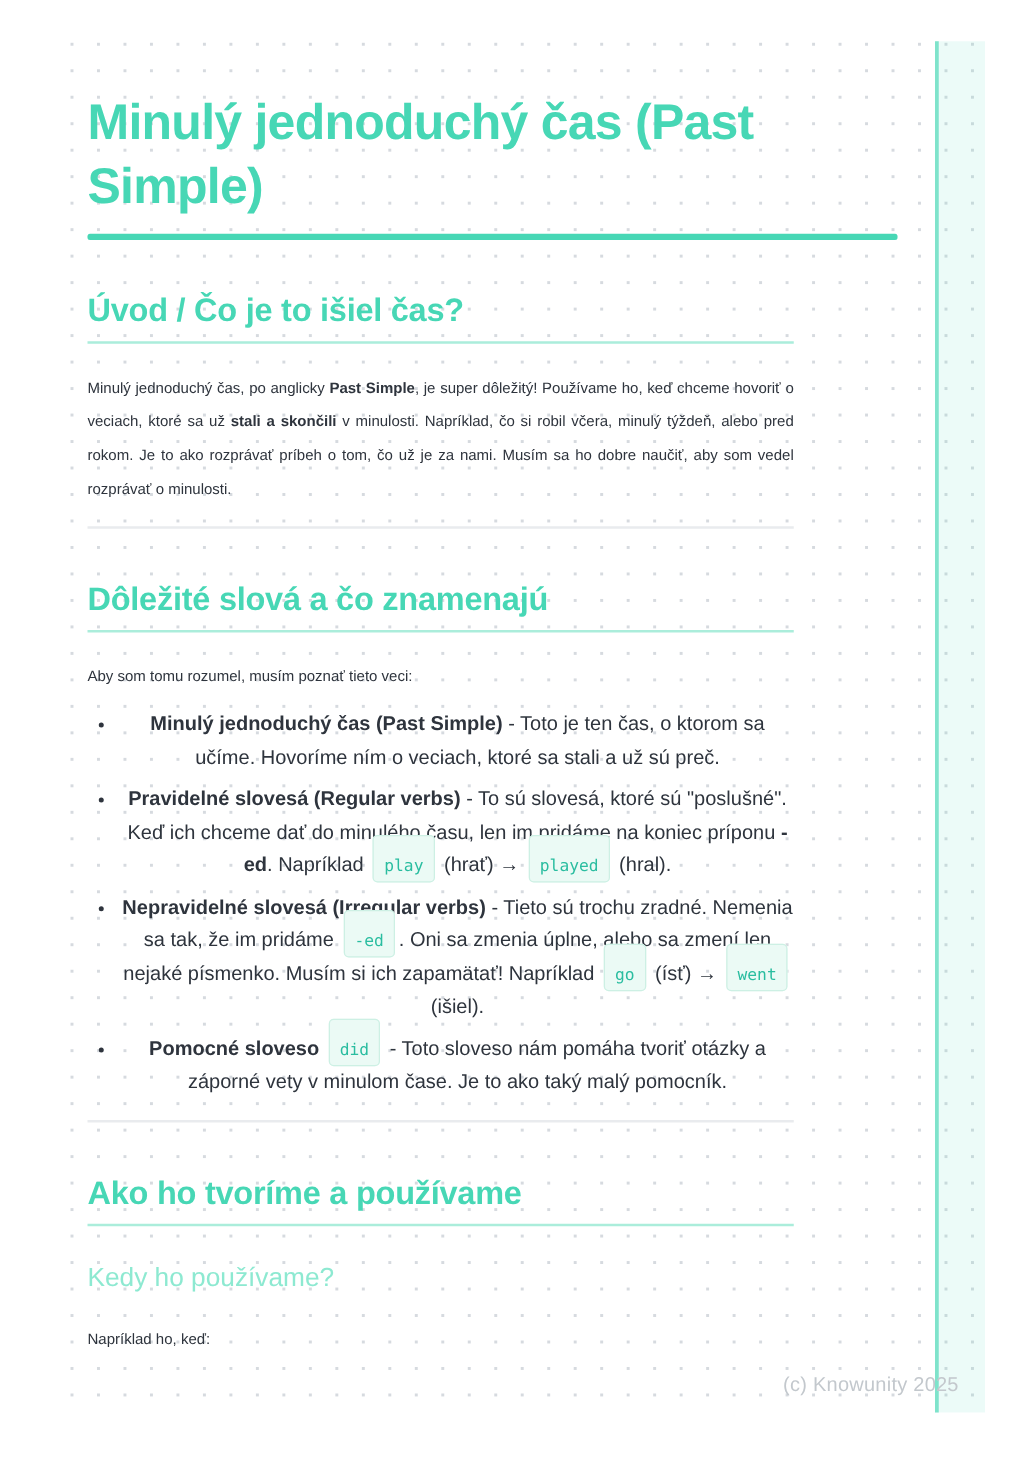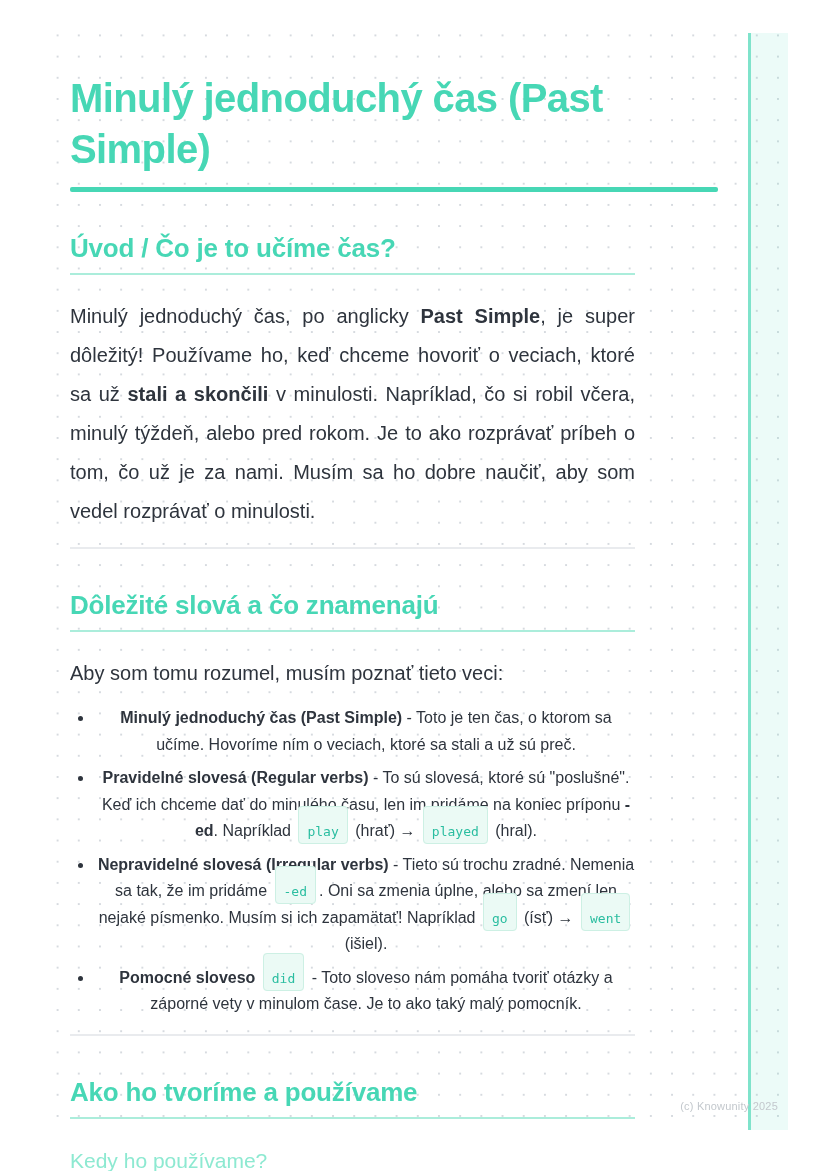--- a/index.html
+++ b/index.html
@@ -26,47 +26,47 @@
   }
   .title-rule { margin-top:12px; height:5px; width:648px; background:var(--accent,#47d7b5); border-radius:2px; }
 
   .md { width:565px; }
   .md h2 {
     margin-top:40px; font-size:26px; line-height:33px; font-weight:800; letter-spacing:-0.2px;
     color:var(--accent,#47d7b5); padding-bottom:8px;
     border-bottom:2px solid var(--accent-light,#abeddb);
   }
   .md h3 { margin-top:28px; font-size:21px; line-height:27px; font-weight:400; color:var(--subheading,#8de9d1); }
-  .md p { margin-top:22px; font-size:20px; line-height:39px; text-align:justify; }
+  .md p { margin-top:22px; font-size:12px; line-height:27px; text-align:justify; }
   .md hr { margin-top:16px; border:none; border-top:2px solid var(--divider,#e9ebee); }
   .md ul { margin-top:12px; padding-left:24px; list-style:disc; }
   .md li { padding-left:3px; margin-bottom:7px; font-size:16px; line-height:26.5px; text-align:center; }
   .md li::marker { color:var(--text,#2e343d); font-size:15px; }
   strong { font-weight:700; }
   code.chip {
     font-family:"DejaVu Sans Mono","Liberation Mono",monospace;
     font-size:13px; line-height:1; color:var(--code-text,#2abda0);
     background:var(--code-bg,#ebfaf5); border:1px solid var(--code-border,#cdf0e4);
     border-radius:4px; padding:17px 8px 4px; margin:0 3px; white-space:nowrap;
   }
   .footer {
-    position:absolute; right:50px; top:1100px;
-    font-size:11px; letter-spacing:0.2px; color:var(--footer-text,#c3c8cd);
+    position:absolute; right:61px; top:1100px;
+    font-size:16px; letter-spacing:0.2px; color:var(--footer-text,#c3c8cd);
   }
 </style>
 </head>
 <body>
 
 <div class="page">
   <div class="margin-strip"></div>
   <div class="doc">
       <h1>Minulý jednoduchý čas (Past Simple)</h1>
       <div class="title-rule"></div>
       <div class="md">
-        <h2>Úvod / Čo je to učíme čas?</h2>
+        <h2>Úvod / Čo je to išiel čas?</h2>
         <p><span>Minulý jednoduchý čas, po anglicky </span><strong>Past Simple</strong><span>, je super dôležitý! Používame ho, keď chceme hovoriť o veciach, ktoré sa už </span><strong>stali a skončili</strong><span> v minulosti. Napríklad, čo si robil včera, minulý týždeň, alebo pred rokom. Je to ako rozprávať príbeh o tom, čo už je za nami. Musím sa ho dobre naučiť, aby som vedel rozprávať o minulosti.</span></p>
         <hr>
         <h2>Dôležité slová a čo znamenajú</h2>
         <p><span>Aby som tomu rozumel, musím poznať tieto veci:</span></p>
         <ul>
           <li><strong>Minulý jednoduchý čas (Past Simple)</strong><span> - Toto je ten čas, o ktorom sa učíme. Hovoríme ním o veciach, ktoré sa stali a už sú preč.</span></li>
           <li><strong>Pravidelné slovesá (Regular verbs)</strong><span> - To sú slovesá, ktoré sú "poslušné". Keď ich chceme dať do minulého času, len im pridáme na koniec príponu </span><strong>-ed</strong><span>. Napríklad </span><code class="chip">play</code><span> (hrať) → </span><code class="chip">played</code><span> (hral).</span></li>
           <li><strong>Nepravidelné slovesá (Irregular verbs)</strong><span> - Tieto sú trochu zradné. Nemenia sa tak, že im pridáme </span><code class="chip">-ed</code><span>. Oni sa zmenia úplne, alebo sa zmení len nejaké písmenko. Musím si ich zapamätať! Napríklad </span><code class="chip">go</code><span> (ísť) → </span><code class="chip">went</code><span> (išiel).</span></li>
           <li><strong>Pomocné sloveso</strong><span> </span><code class="chip">did</code><span> - Toto sloveso nám pomáha tvoriť otázky a záporné vety v minulom čase. Je to ako taký malý pomocník.</span></li>
         </ul>

